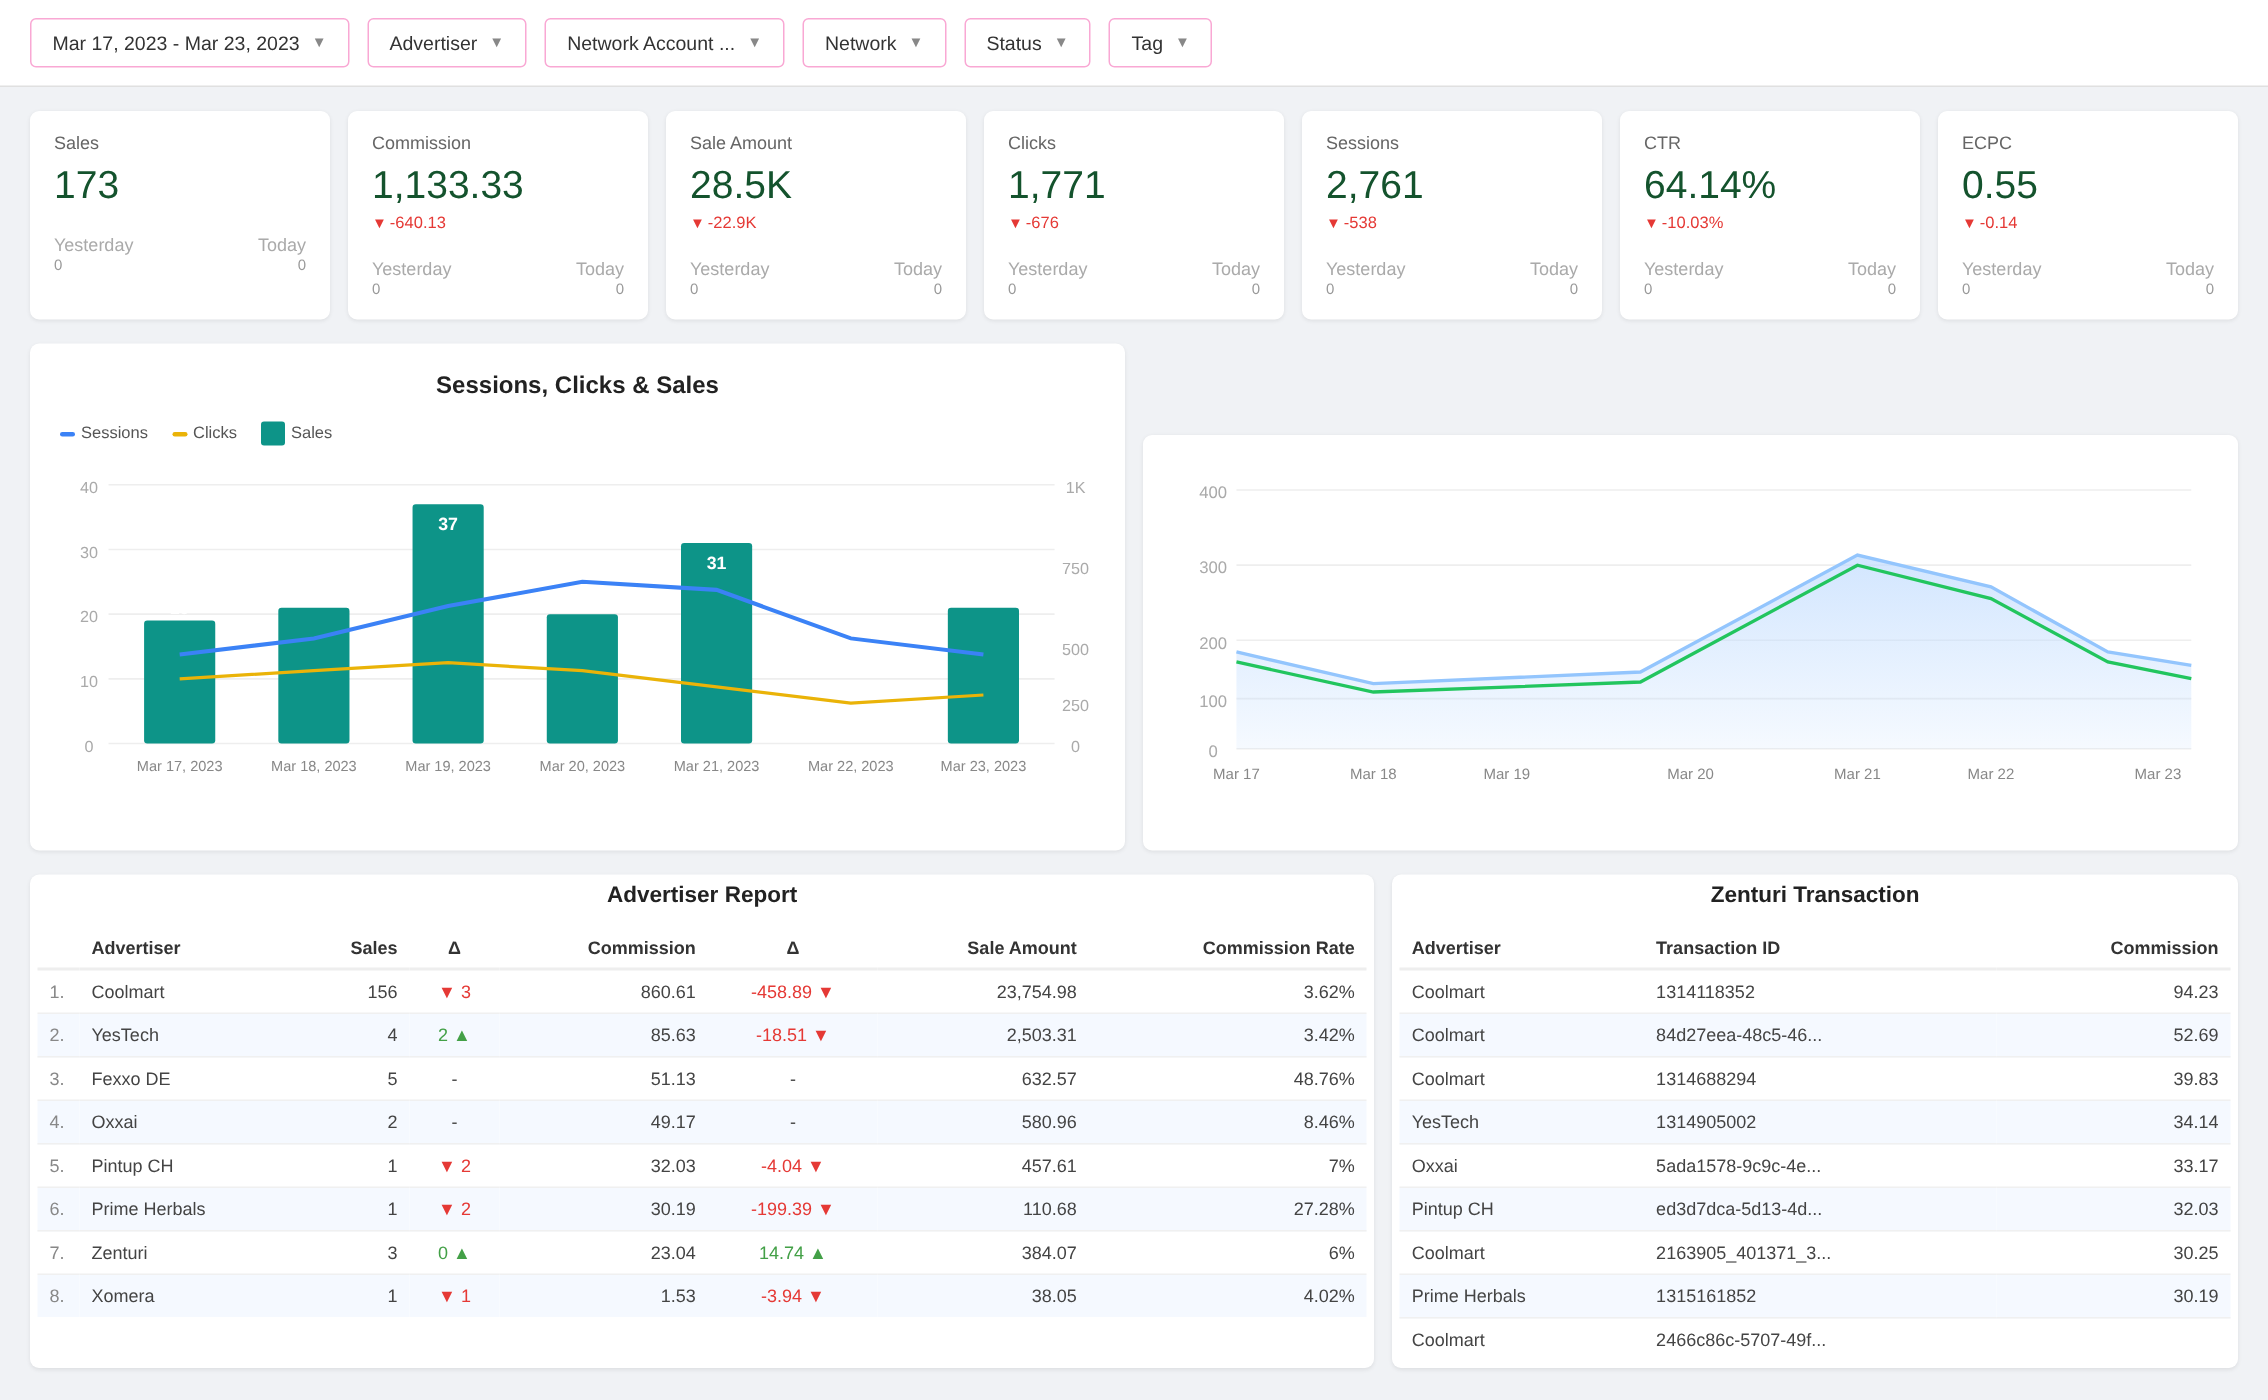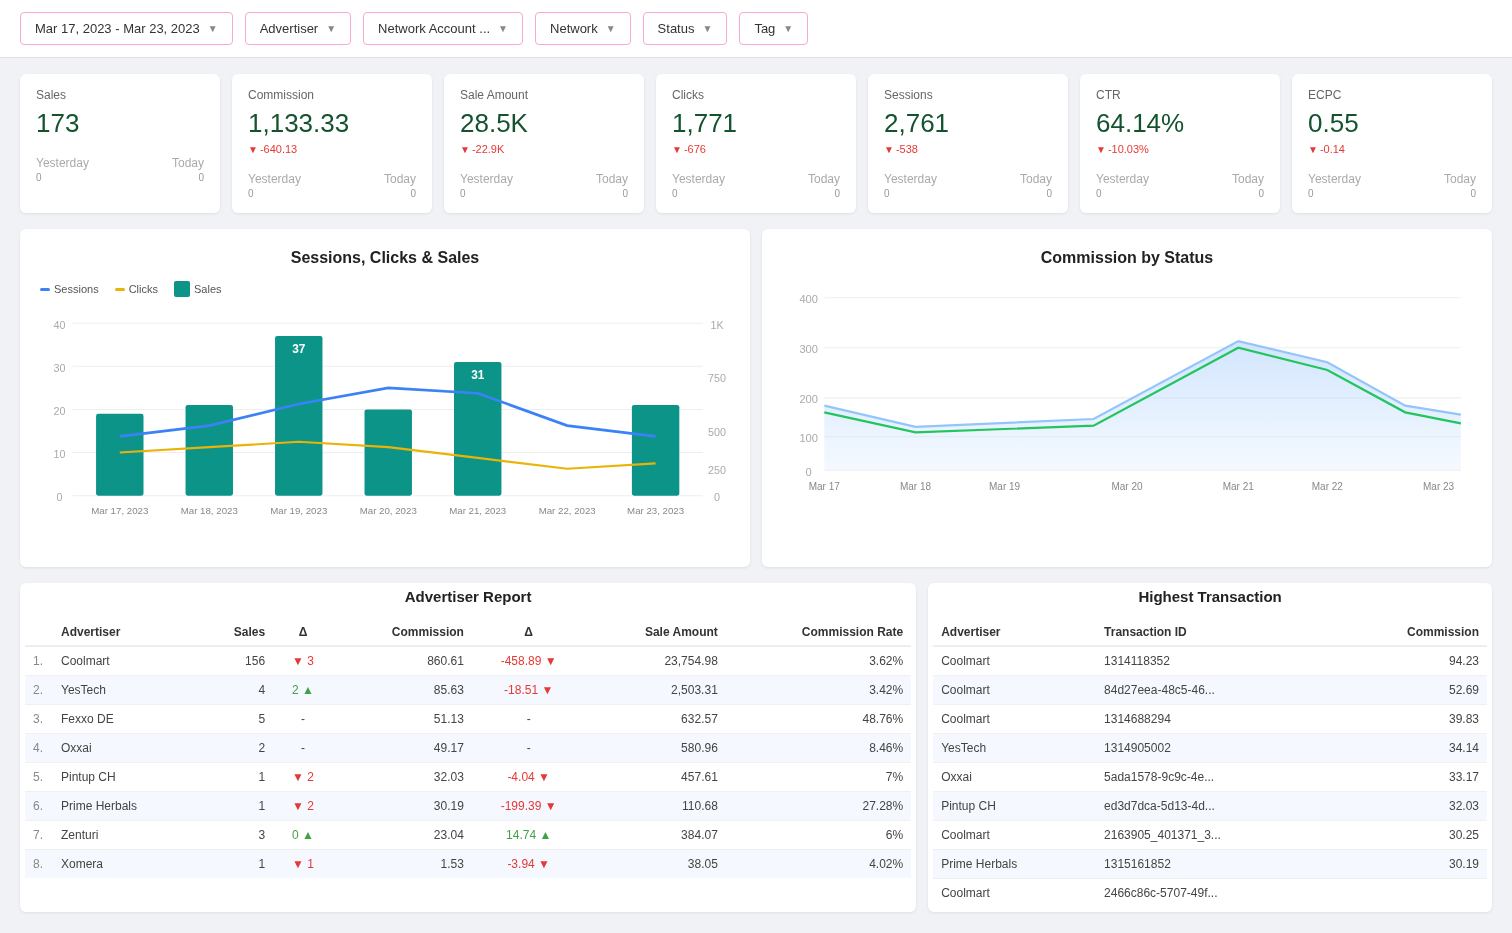--- a/index.html
+++ b/index.html
@@ -14,21 +14,21 @@
     .kpi-row { display: flex; gap: 0; padding: 16px 20px; gap: 12px; }
     .kpi-card { background: #fff; border-radius: 6px; padding: 14px 16px; flex: 1; min-width: 0; box-shadow: 0 1px 3px rgba(0,0,0,0.08); }
     .kpi-label { font-size: 12px; color: #666; font-weight: 500; margin-bottom: 6px; }
     .kpi-value { font-size: 26px; font-weight: 400; color: #14532d; margin-bottom: 4px; }
     .kpi-delta { font-size: 11px; color: #e53935; display: flex; align-items: center; gap: 2px; }
     .kpi-sub { display: flex; justify-content: space-between; font-size: 12px; color: #aaa; margin-top: 17px; }
     .kpi-bar-row { display: flex; justify-content: space-between; font-size: 10px; color: #999; margin-top: 2px; }
     .arrow-down { color: #e53935; font-size: 10px; }
 
     
-    .charts-row { display: flex; gap: 12px; padding: 0 20px 16px; }
+    .charts-row { display: flex; gap: 12px; padding: 0 20px 16px; align-items: flex-end; }
     .chart-card { background: #fff; border-radius: 6px; padding: 20px; box-shadow: 0 1px 3px rgba(0,0,0,0.08); }
     .chart-card.left { flex: 1; }
     .chart-card.right { flex: 1; }
     .chart-title { font-size: 16px; font-weight: 600; text-align: center; margin-bottom: 14px; color: #222; }
     .chart-legend { display: flex; gap: 16px; font-size: 11px; color: #555; margin-bottom: 10px; align-items: center; }
     .legend-dot { width: 10px; height: 3px; display: inline-block; border-radius: 2px; margin-right: 4px; }
     .legend-item { display: flex; align-items: center; }
 
     
     .tables-row { display: flex; gap: 12px; padding: 0 20px 20px; }
@@ -254,21 +254,20 @@
       <text x="157" y="192" font-size="9" fill="#888" text-anchor="middle">Mar 18, 2023</text>
       <text x="240" y="192" font-size="9" fill="#888" text-anchor="middle">Mar 19, 2023</text>
       <text x="323" y="192" font-size="9" fill="#888" text-anchor="middle">Mar 20, 2023</text>
       <text x="406" y="192" font-size="9" fill="#888" text-anchor="middle">Mar 21, 2023</text>
       <text x="489" y="192" font-size="9" fill="#888" text-anchor="middle">Mar 22, 2023</text>
       <text x="571" y="192" font-size="9" fill="#888" text-anchor="middle">Mar 23, 2023</text>
     </svg>
   </div>
 
   <div class="chart-card right">
-    <div class="chart-title">Commission by Status</div>
     <svg width="100%" viewBox="0 0 620 210" style="overflow:visible;">
 
       <text x="24" y="20" font-size="10" fill="#aaa" text-anchor="middle">400</text>
       <text x="24" y="65" font-size="10" fill="#aaa" text-anchor="middle">300</text>
       <text x="24" y="110" font-size="10" fill="#aaa" text-anchor="middle">200</text>
       <text x="24" y="145" font-size="10" fill="#aaa" text-anchor="middle">100</text>
       <text x="24" y="175" font-size="10" fill="#aaa" text-anchor="middle">0</text>
 
       <line x1="38" y1="15" x2="610" y2="15" stroke="#eee" stroke-width="1"></line>
       <line x1="38" y1="60" x2="610" y2="60" stroke="#eee" stroke-width="1"></line>
@@ -395,21 +394,21 @@
     <td class="num-col">1.53</td>
     <td class="center-col"><span class="delta-neg">-3.94 ▼</span></td>
     <td class="num-col">38.05</td>
     <td class="num-col">4.02%</td>
   </tr>
         </tbody>
     </table>
   </div>
 
   <div class="table-card side">
-    <div class="table-title">Highest Transaction</div>
+    <div class="table-title">Zenturi Transaction</div>
     <table>
       <thead>
         <tr>
           <th>Advertiser</th>
           <th>Transaction ID</th>
           <th class="num-col">Commission</th>
         </tr>
       </thead>
       <tbody id="transaction-tbody">
       <tr>

